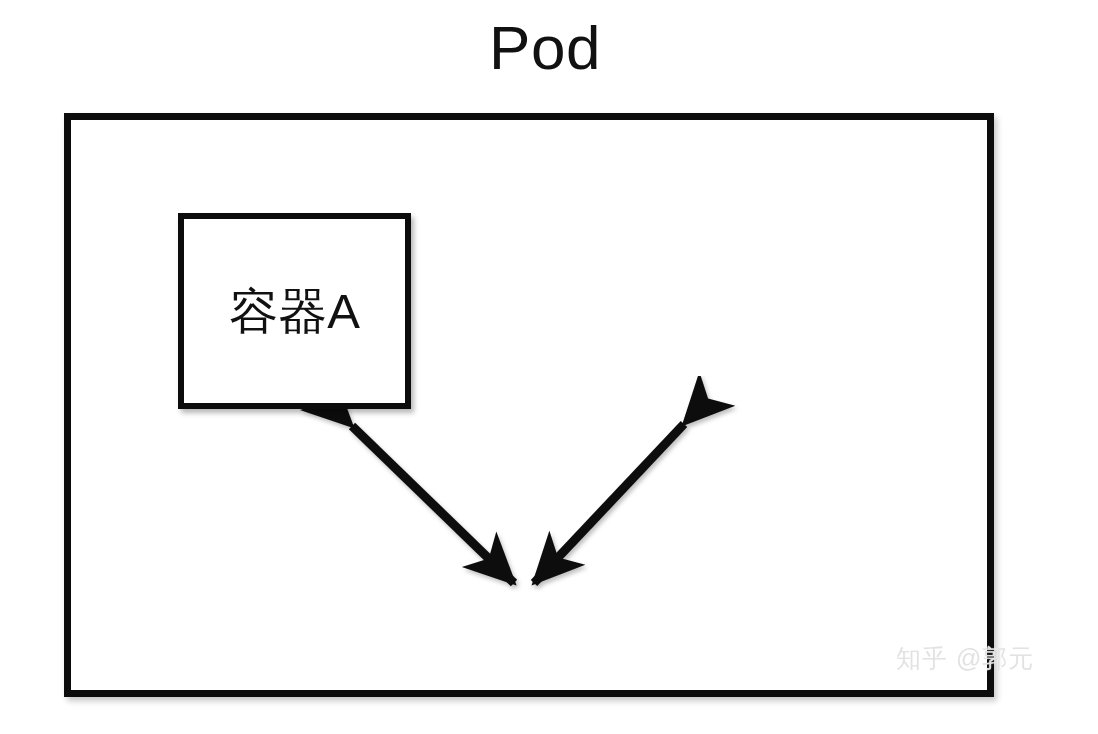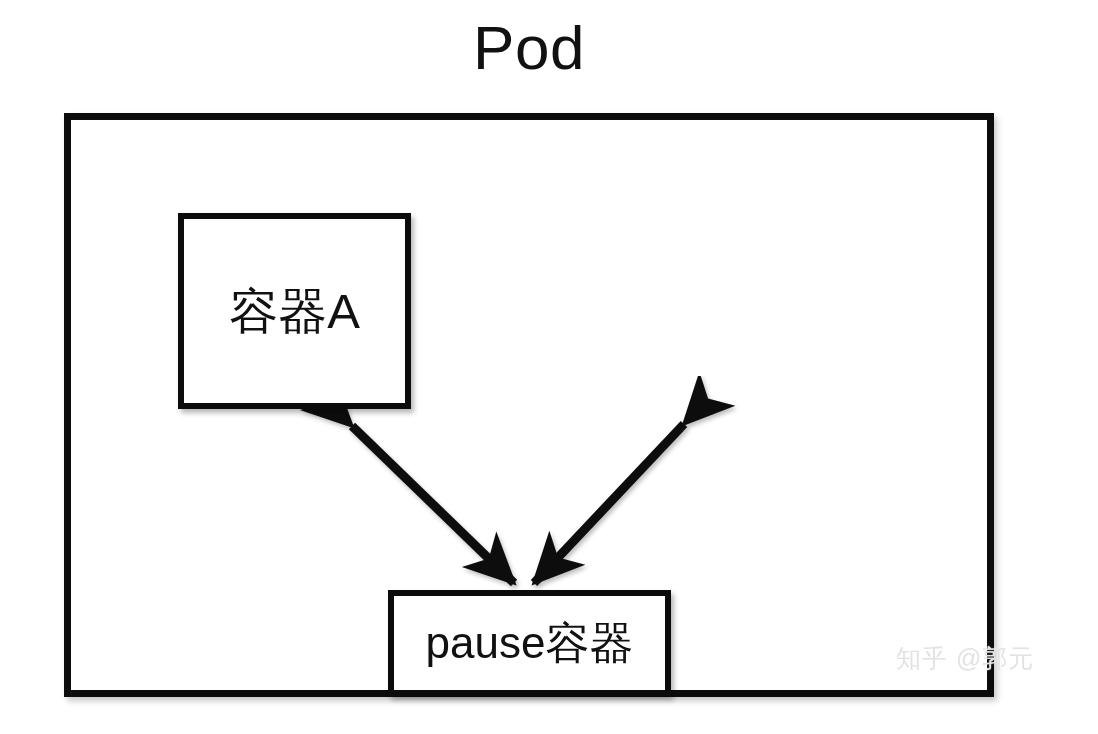--- a/index.html
+++ b/index.html
@@ -15,21 +15,21 @@
     position: relative;
     width: 1098px;
     height: 734px;
     background: #ffffff;
     overflow: hidden;
   }
 
   
   #pod-title {
     position: absolute;
-    left: 0;
+    left: 16px;
     top: 11px;
     width: 1058px;
     text-align: center;
     font-size: 62px;
     line-height: 74px;
     font-weight: 400;
     letter-spacing: 0.5px;
     color: #111111;
     user-select: none;
   }
@@ -142,19 +142,16 @@
       <line x1="352" y1="426" x2="514" y2="583" stroke="#0c0c0c" stroke-width="9" marker-start="url(#arrowhead)" marker-end="url(#arrowhead)"></line>
       <line x1="684" y1="424" x2="534" y2="583" stroke="#0c0c0c" stroke-width="9" marker-start="url(#arrowhead)" marker-end="url(#arrowhead)"></line>
     </g>
   </svg>
 
   <div id="container-a-box" class="box">
     <span class="box-label">容器A</span>
   </div>
 
 
-  <div id="pause-box" class="box">
-    <span class="box-label" id="pause-label">pause容器</span>
-  </div>
 
   <div id="watermark">知乎 @郭元</div>
 
 </div>
 
 </body></html>

